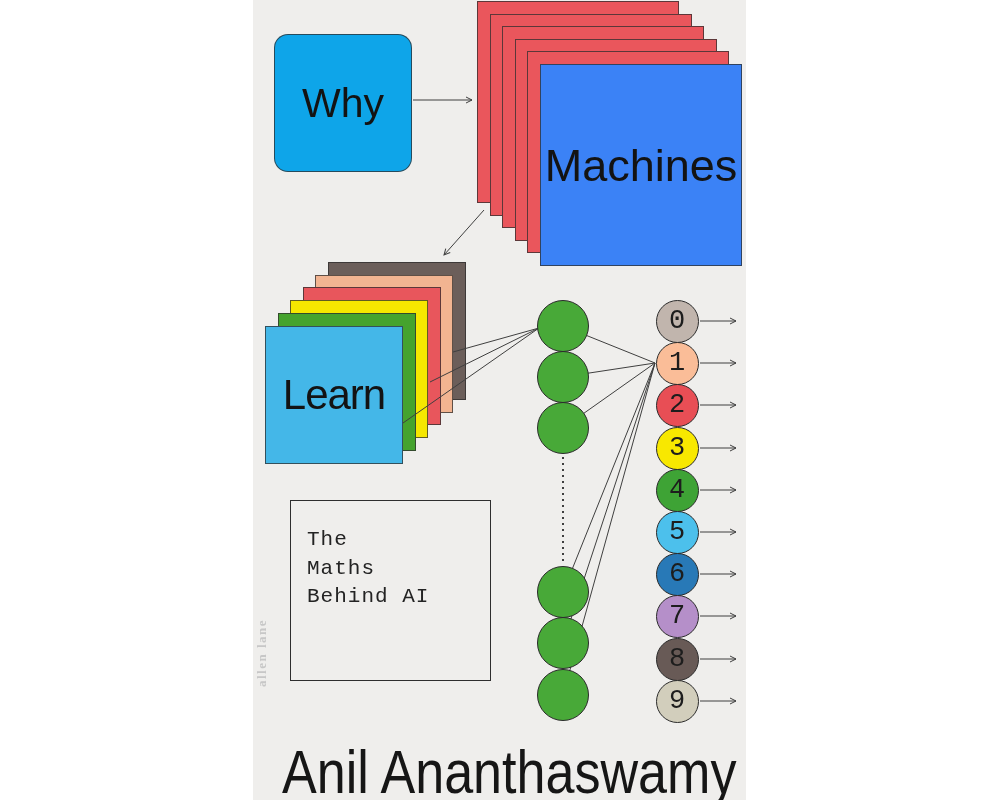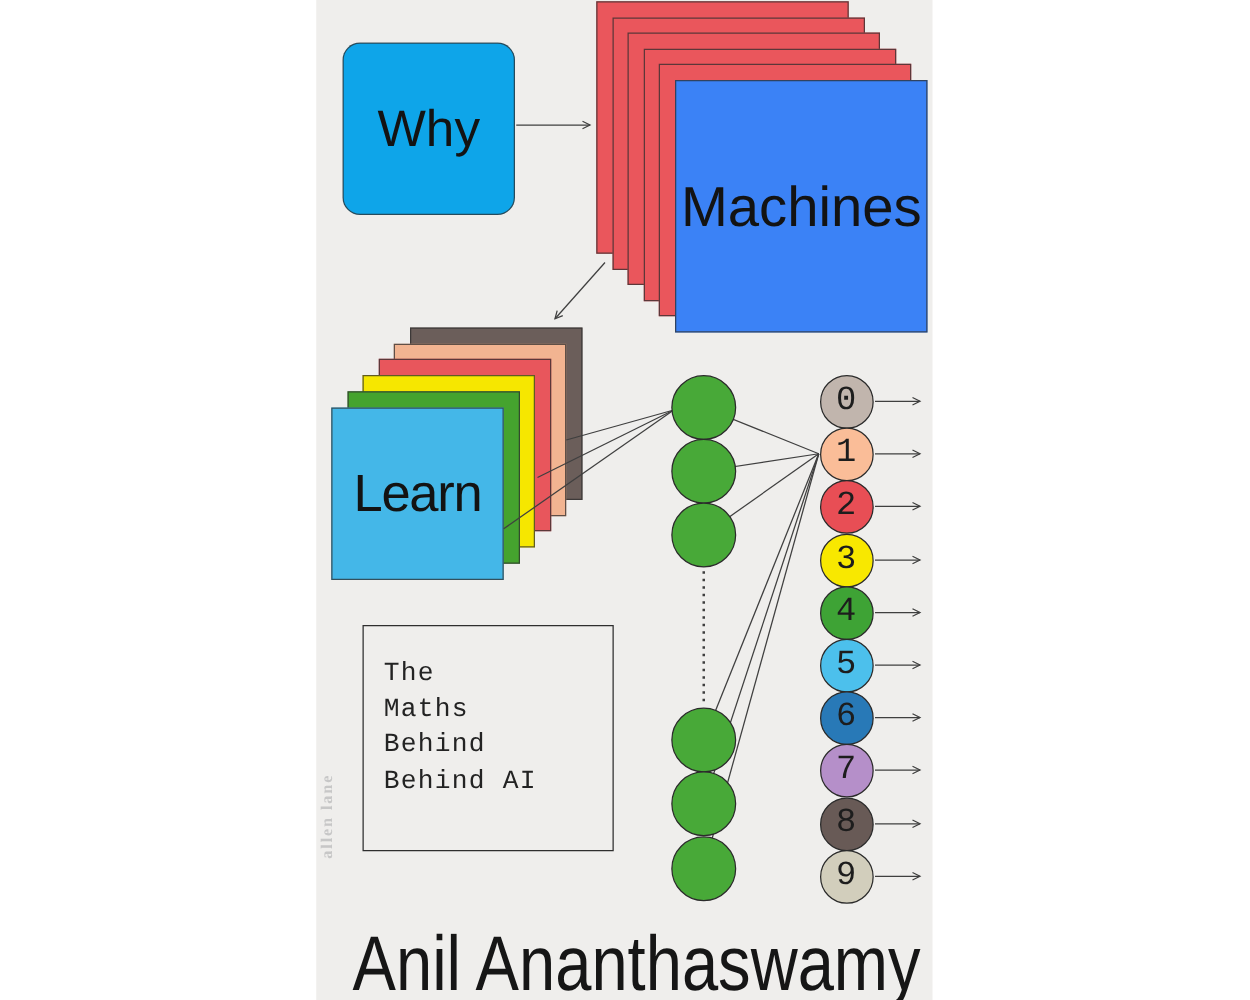--- a/index.html
+++ b/index.html
@@ -173,21 +173,20 @@
   <div class="dcircle d8" style="background: rgb(104, 90, 86);">
       <span>8</span>
     </div>
   <div class="dcircle d9" style="background: rgb(210, 206, 188);">
       <span>9</span>
     </div>
 
   <div class="subtitle-box">
     <div>The</div>
     <div>Maths</div>
-    <div>Behind</div>
     <div>Behind AI</div>
   </div>
 
   <div class="publisher">allen lane</div>
 
   <div class="author">Anil Ananthaswamy</div>
 
 </div>
 
 </body></html>

